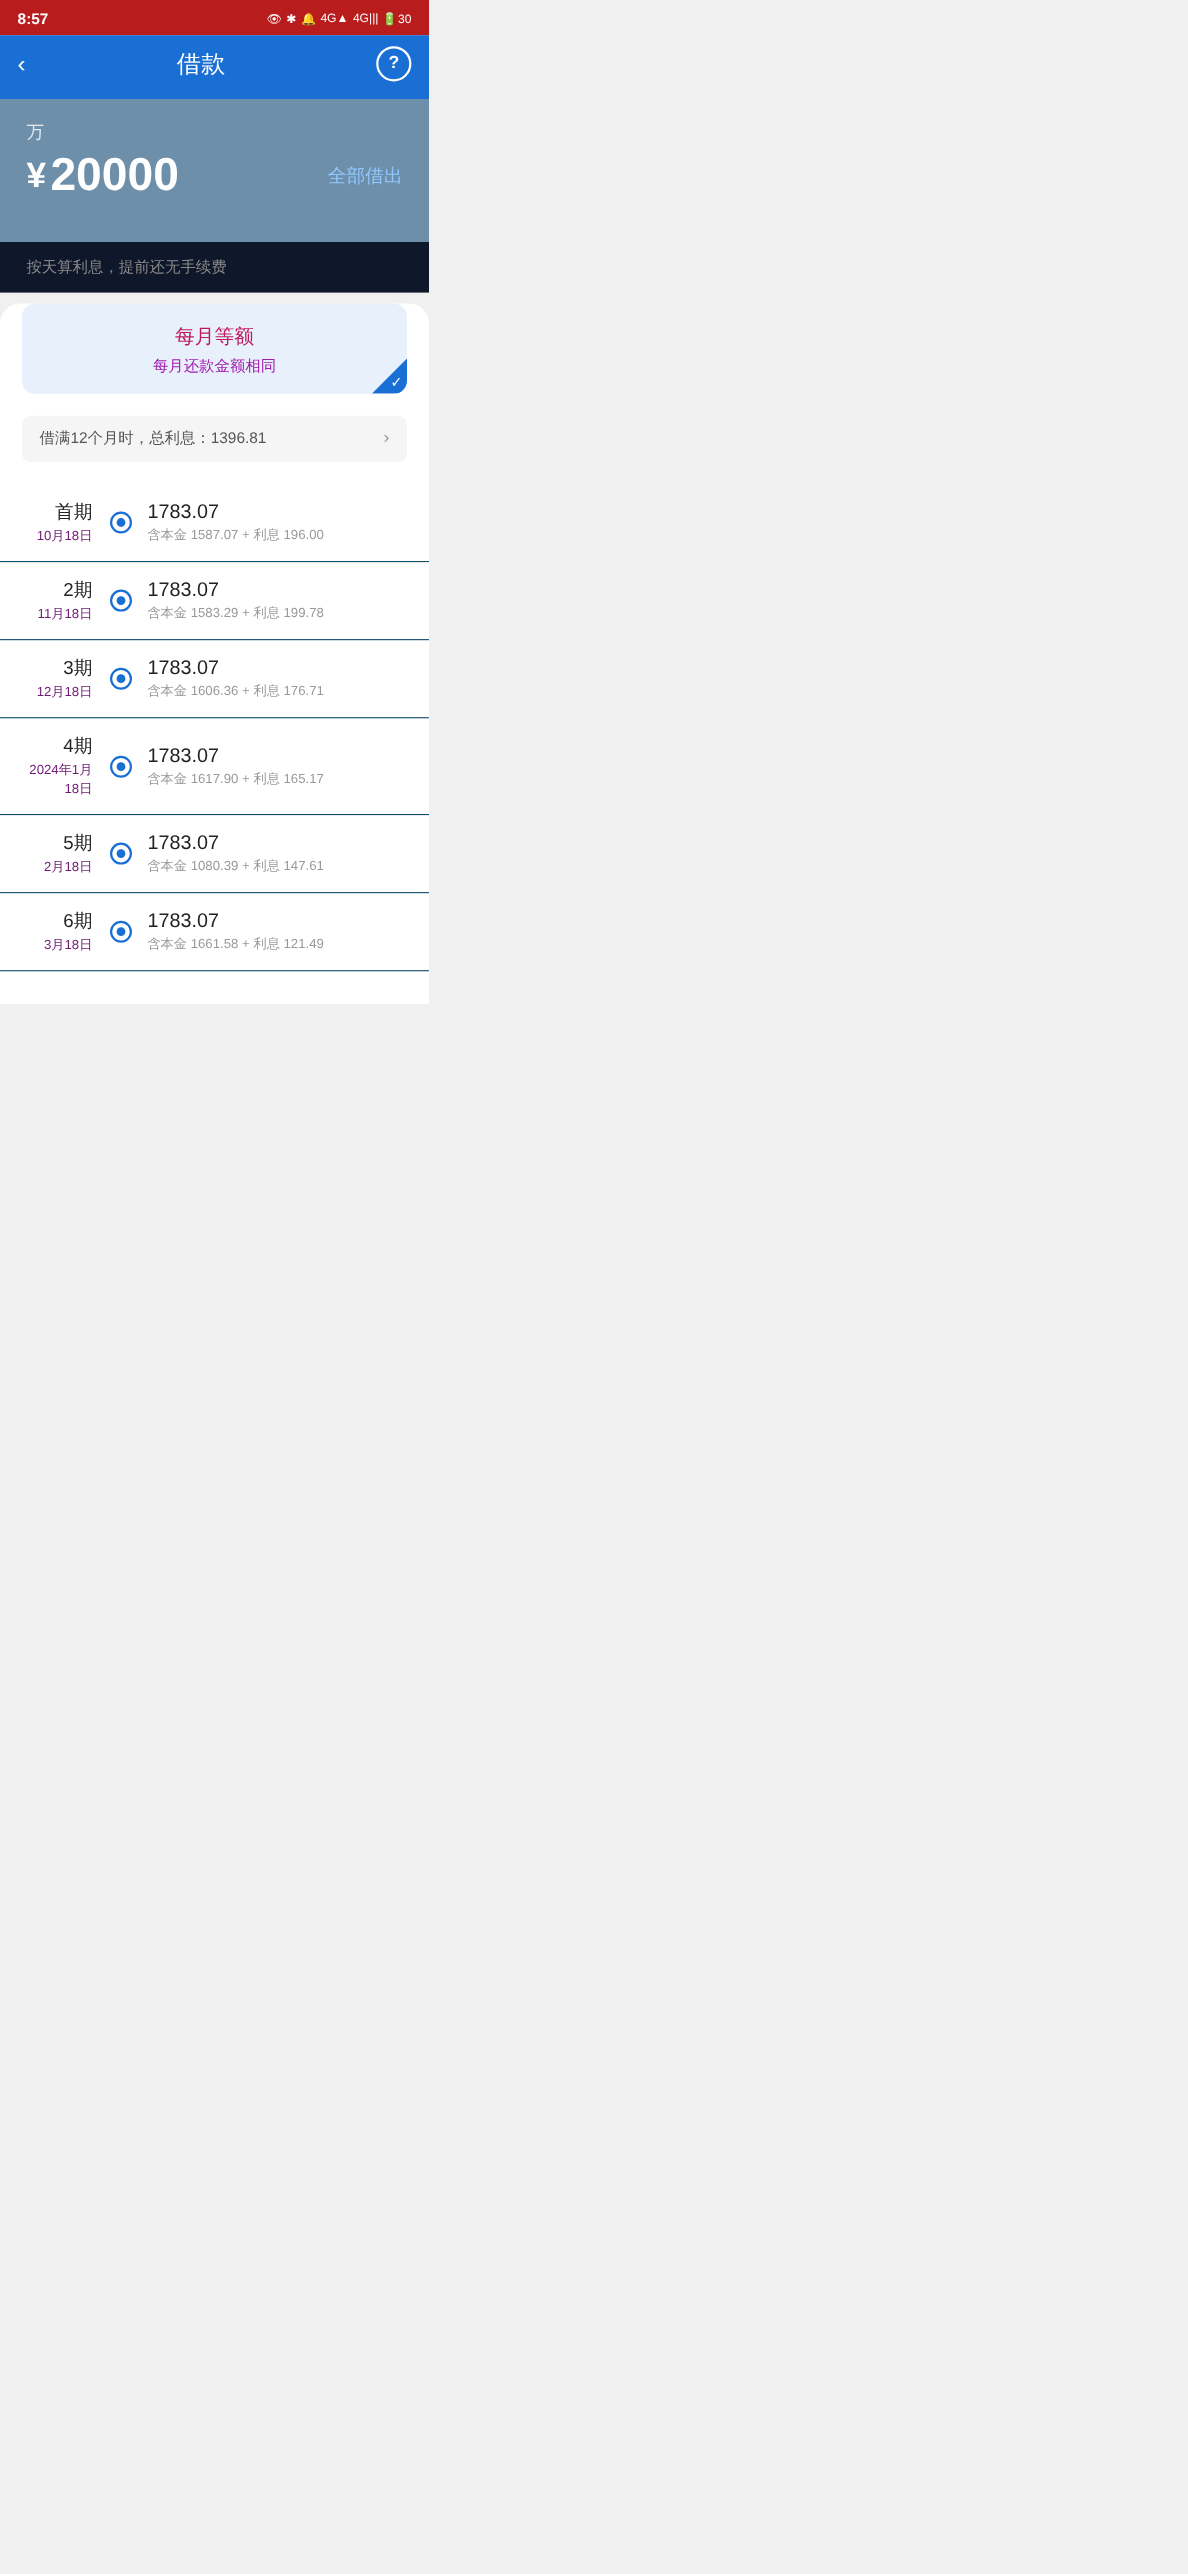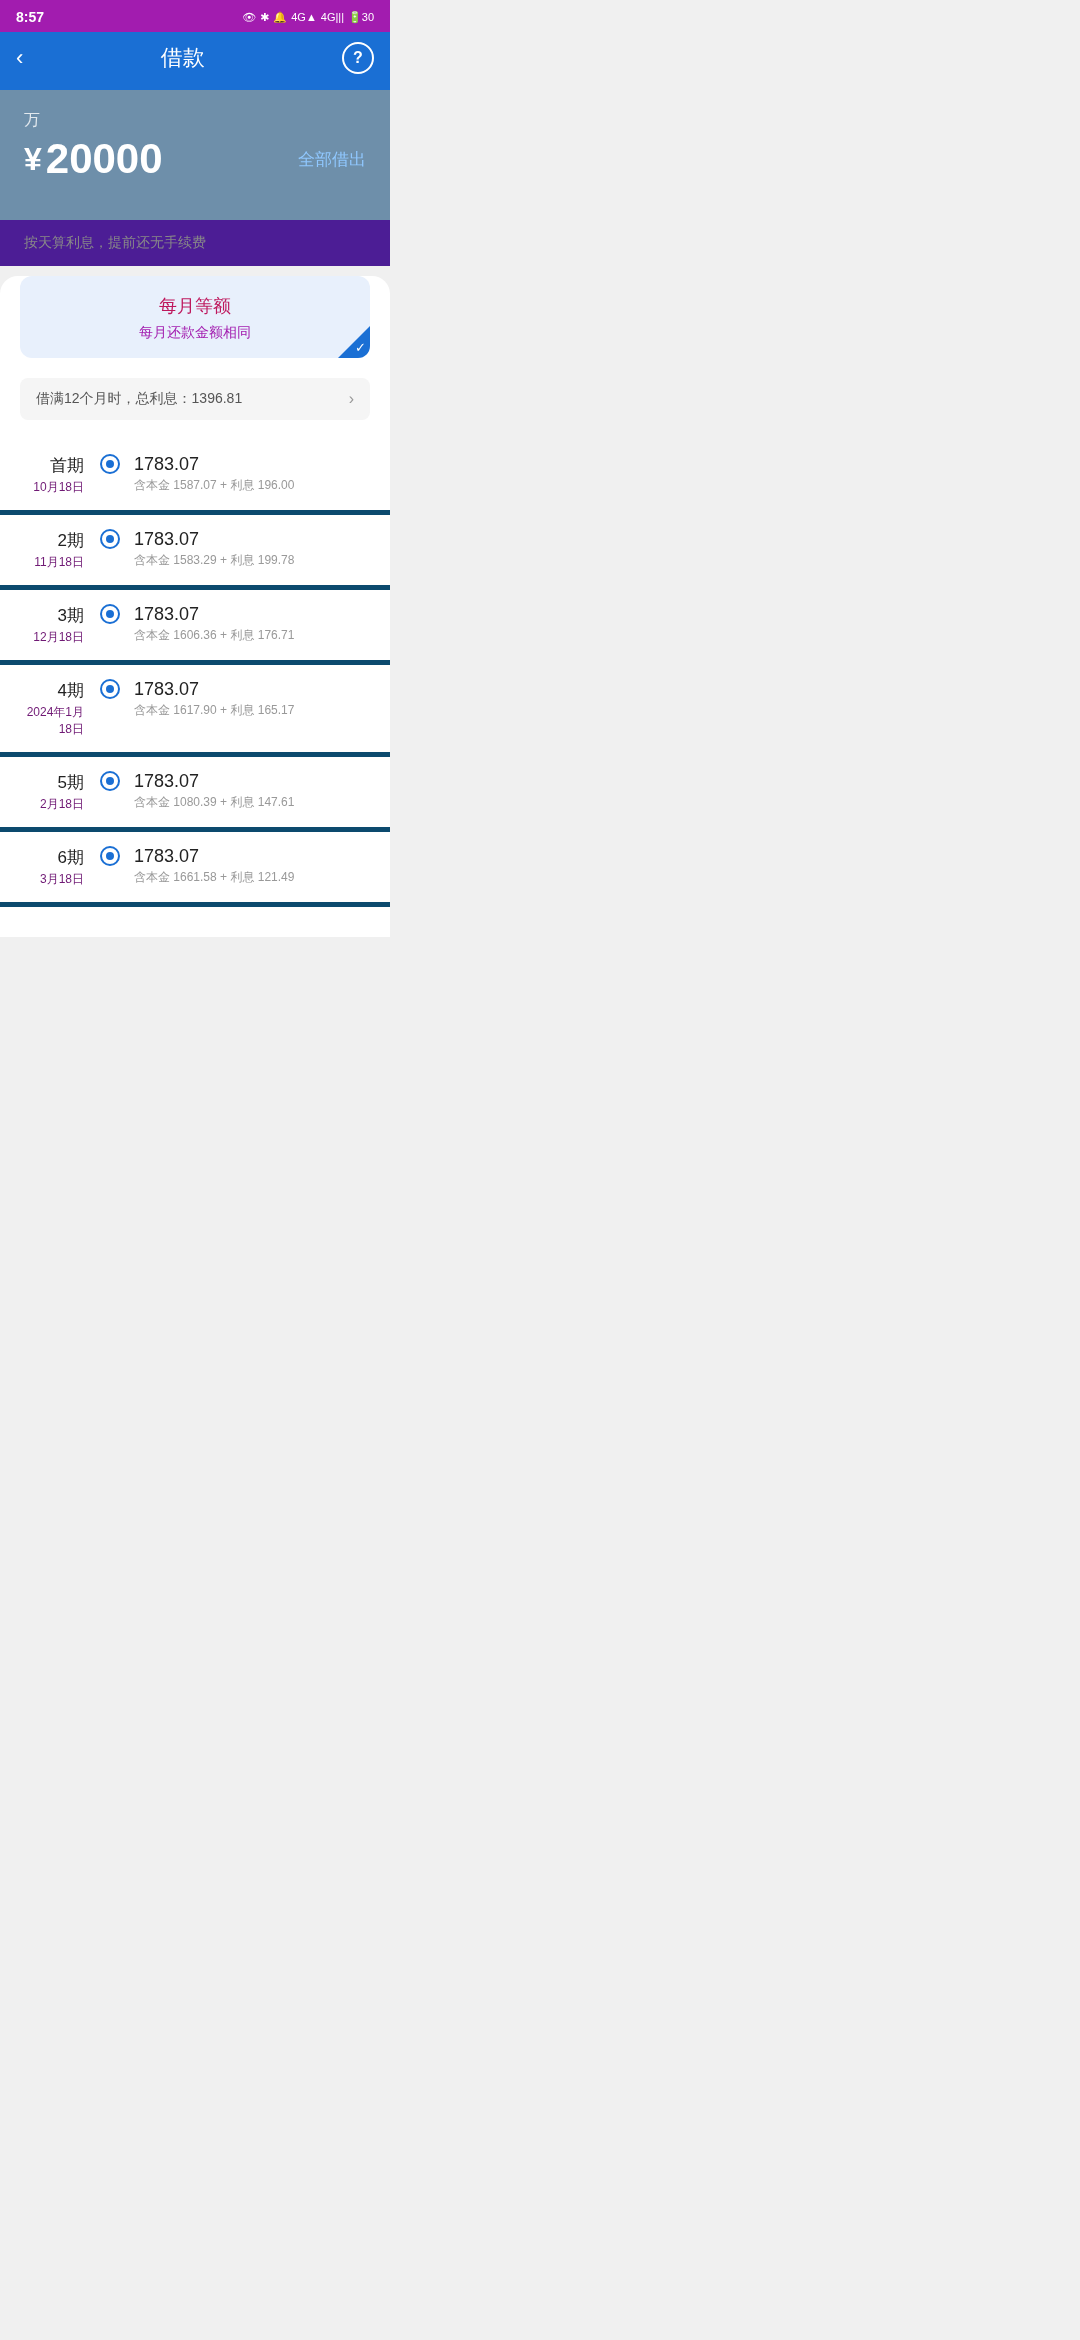--- a/index.html
+++ b/index.html
@@ -7,21 +7,21 @@
     body {
       width: 390px;
       min-height: 844px;
       font-family: -apple-system, "PingFang SC", "Helvetica Neue", sans-serif;
       background: #f0f0f0;
       overflow-x: hidden;
     }
 
     
     .status-bar {
-      background: #a21caf;
+      background: #b91c1c;
       color: white;
       display: flex;
       justify-content: space-between;
       align-items: center;
       padding: 6px 16px 4px;
       height: 32px;
     }
     .status-time {
       font-size: 14px;
       font-weight: 600;
@@ -90,21 +90,21 @@
     }
     .loan-amount-symbol {
       font-size: 32px;
     }
     .loan-all-out {
       color: #90c8ff;
       font-size: 17px;
       cursor: pointer;
     }
     .loan-desc {
-      background: #4c1d95;
+      background: #0f172a;
       padding: 14px 24px;
       color: #888;
       font-size: 14px;
     }
 
     
     .bottom-sheet {
       background: white;
       border-radius: 18px 18px 0 0;
       margin-top: 0;
@@ -190,22 +190,23 @@
       color: #999;
       font-size: 16px;
     }
 
     
     .payment-list {
       padding: 0 0 10px;
     }
     .payment-item {
       display: flex;
+      align-items: center;
       padding: 14px 20px;
-      border-bottom: 5px solid #0c4a6e;
+      border-bottom: 1px solid #0c4a6e;
     }
     .payment-period {
       width: 80px;
       text-align: right;
       padding-right: 16px;
     }
     .period-label {
       font-size: 17px;
       color: #222;
       font-weight: 500;

